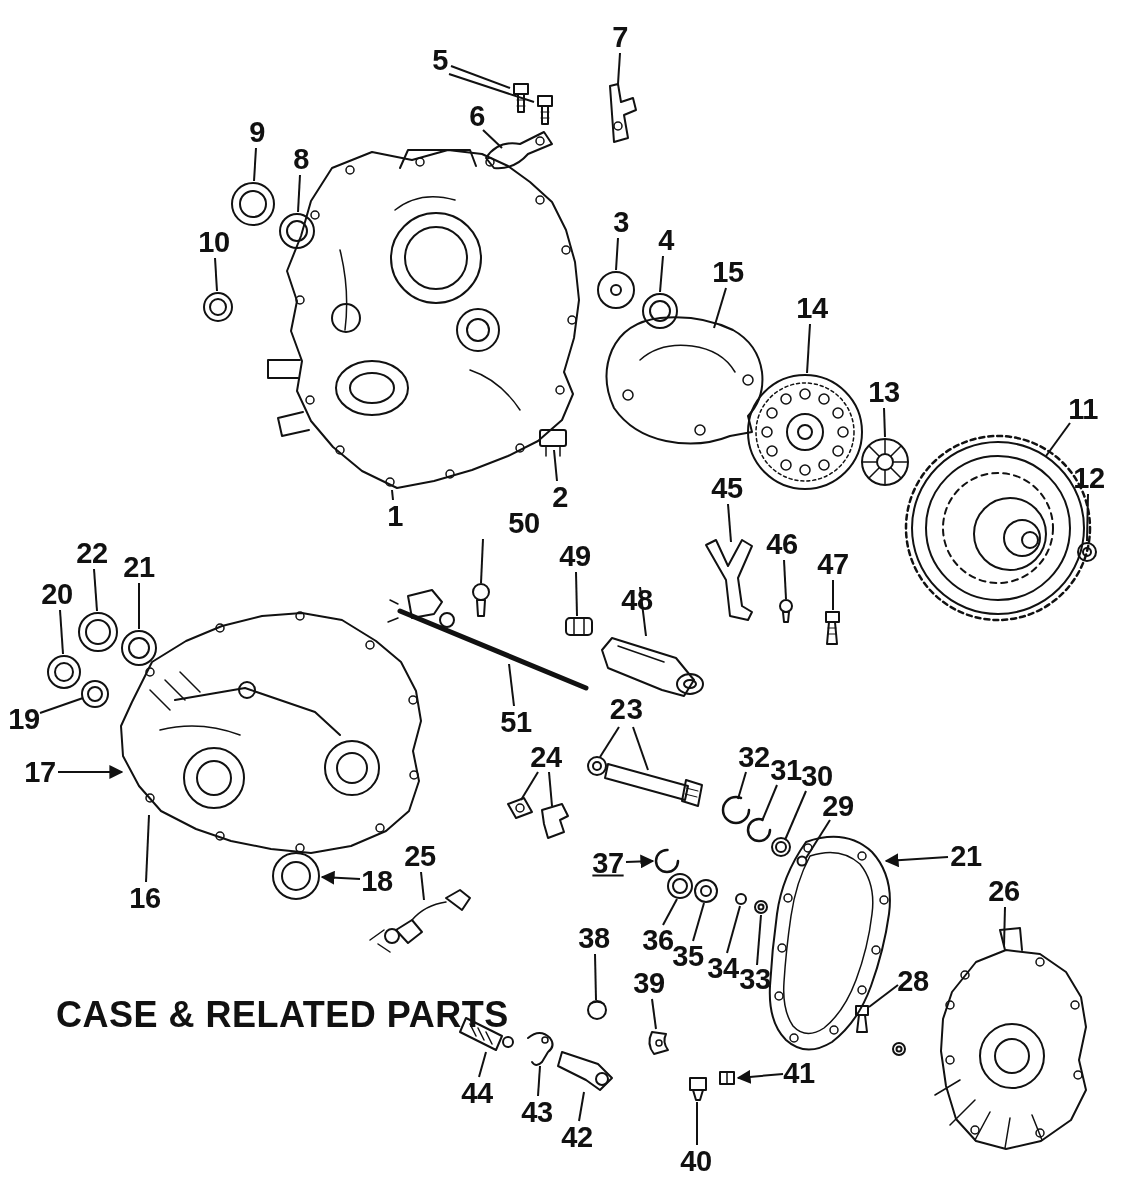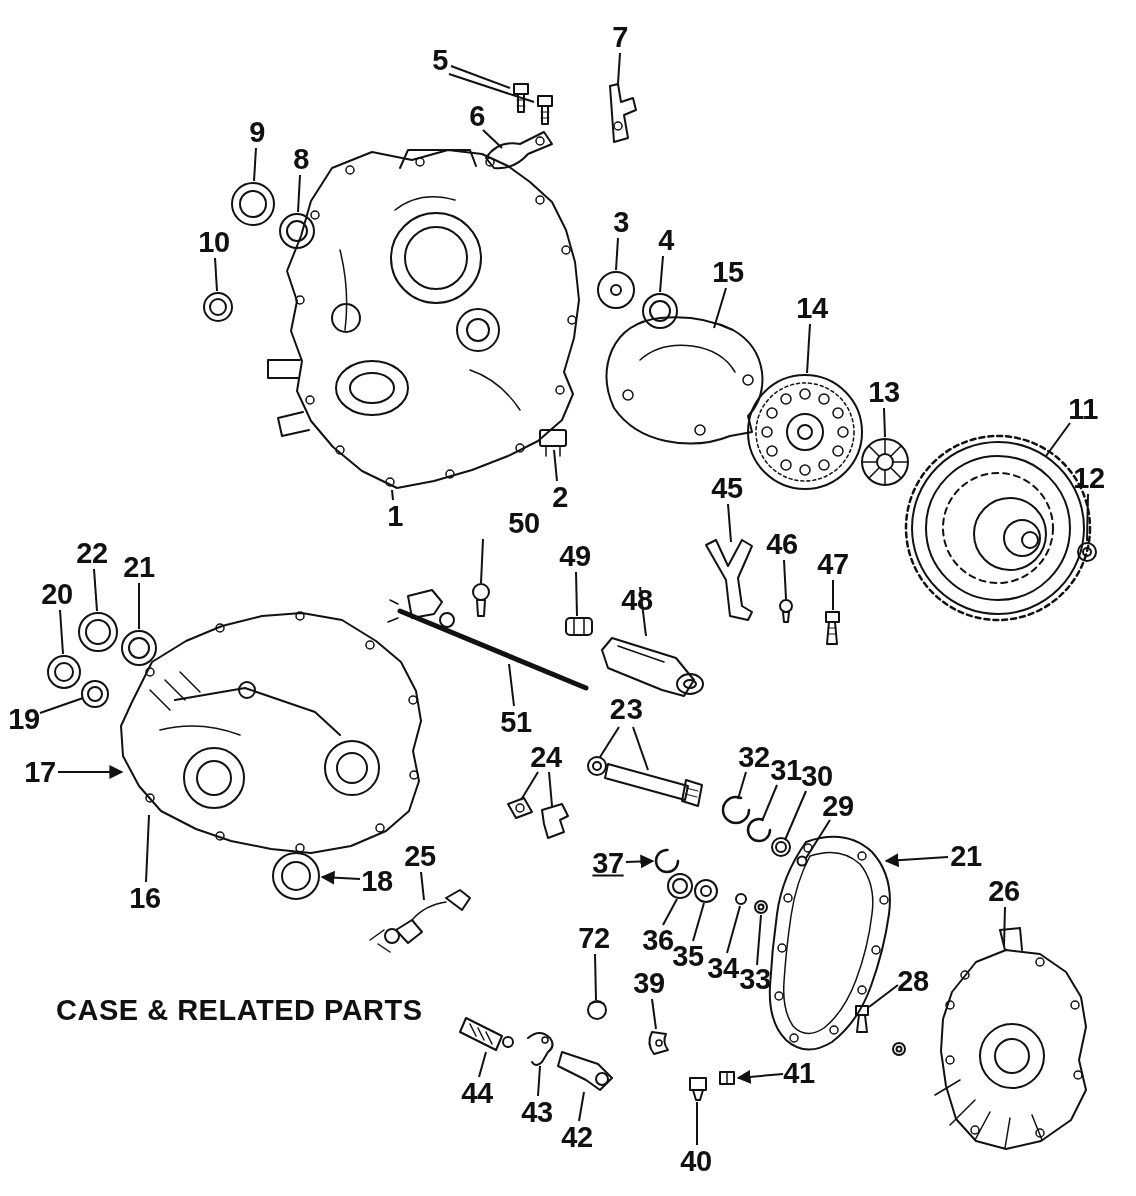--- a/index.html
+++ b/index.html
@@ -11,21 +11,21 @@
   }
   .stage svg { position:absolute; left:0; top:0; }
   #callout-layer { position:absolute; left:0; top:0; width:100%; height:100%; pointer-events:none; }
   .callout {
     position:absolute; transform:translate(-50%,-50%);
     font-weight:700; font-size:29px; line-height:1; color:#111;
     letter-spacing:-0.5px; white-space:nowrap;
   }
   .diagram-title {
     position:absolute; left:56px; top:994px;
-    font-weight:700; font-size:29px; letter-spacing:0.5px; color:#111;
+    font-weight:700; font-size:36px; letter-spacing:0.5px; color:#111;
   }
 </style>
 </head>
 <body>
 
 <div class="stage">
 
   <svg width="1136" height="1196" viewBox="0 0 1136 1196">
     <defs>
       <marker id="arrowhead" viewBox="0 0 10 10" refX="9" refY="5" markerWidth="7" markerHeight="7" orient="auto-start-reverse">
@@ -462,21 +462,21 @@
       <div class="callout" style="left: 913px; top: 981px;">28</div>
       <div class="callout" style="left: 838px; top: 806px;">29</div>
       <div class="callout" style="left: 817px; top: 776px;">30</div>
       <div class="callout" style="left: 786px; top: 770px;">31</div>
       <div class="callout" style="left: 754px; top: 757px;">32</div>
       <div class="callout" style="left: 755px; top: 979px;">33</div>
       <div class="callout" style="left: 723px; top: 968px;">34</div>
       <div class="callout" style="left: 688px; top: 956px;">35</div>
       <div class="callout" style="left: 658px; top: 940px;">36</div>
       <div class="callout" style="left: 608px; top: 863px; text-decoration: underline;">37</div>
-      <div class="callout" style="left: 594px; top: 938px;">72</div>
+      <div class="callout" style="left: 594px; top: 938px;">38</div>
       <div class="callout" style="left: 649px; top: 983px;">39</div>
       <div class="callout" style="left: 696px; top: 1161px;">40</div>
       <div class="callout" style="left: 799px; top: 1073px;">41</div>
       <div class="callout" style="left: 577px; top: 1137px;">42</div>
       <div class="callout" style="left: 537px; top: 1112px;">43</div>
       <div class="callout" style="left: 477px; top: 1093px;">44</div>
       <div class="callout" style="left: 727px; top: 488px;">45</div>
       <div class="callout" style="left: 782px; top: 544px;">46</div>
       <div class="callout" style="left: 833px; top: 564px;">47</div>
       <div class="callout" style="left: 637px; top: 571px; margin-top: 29px;">48</div>

